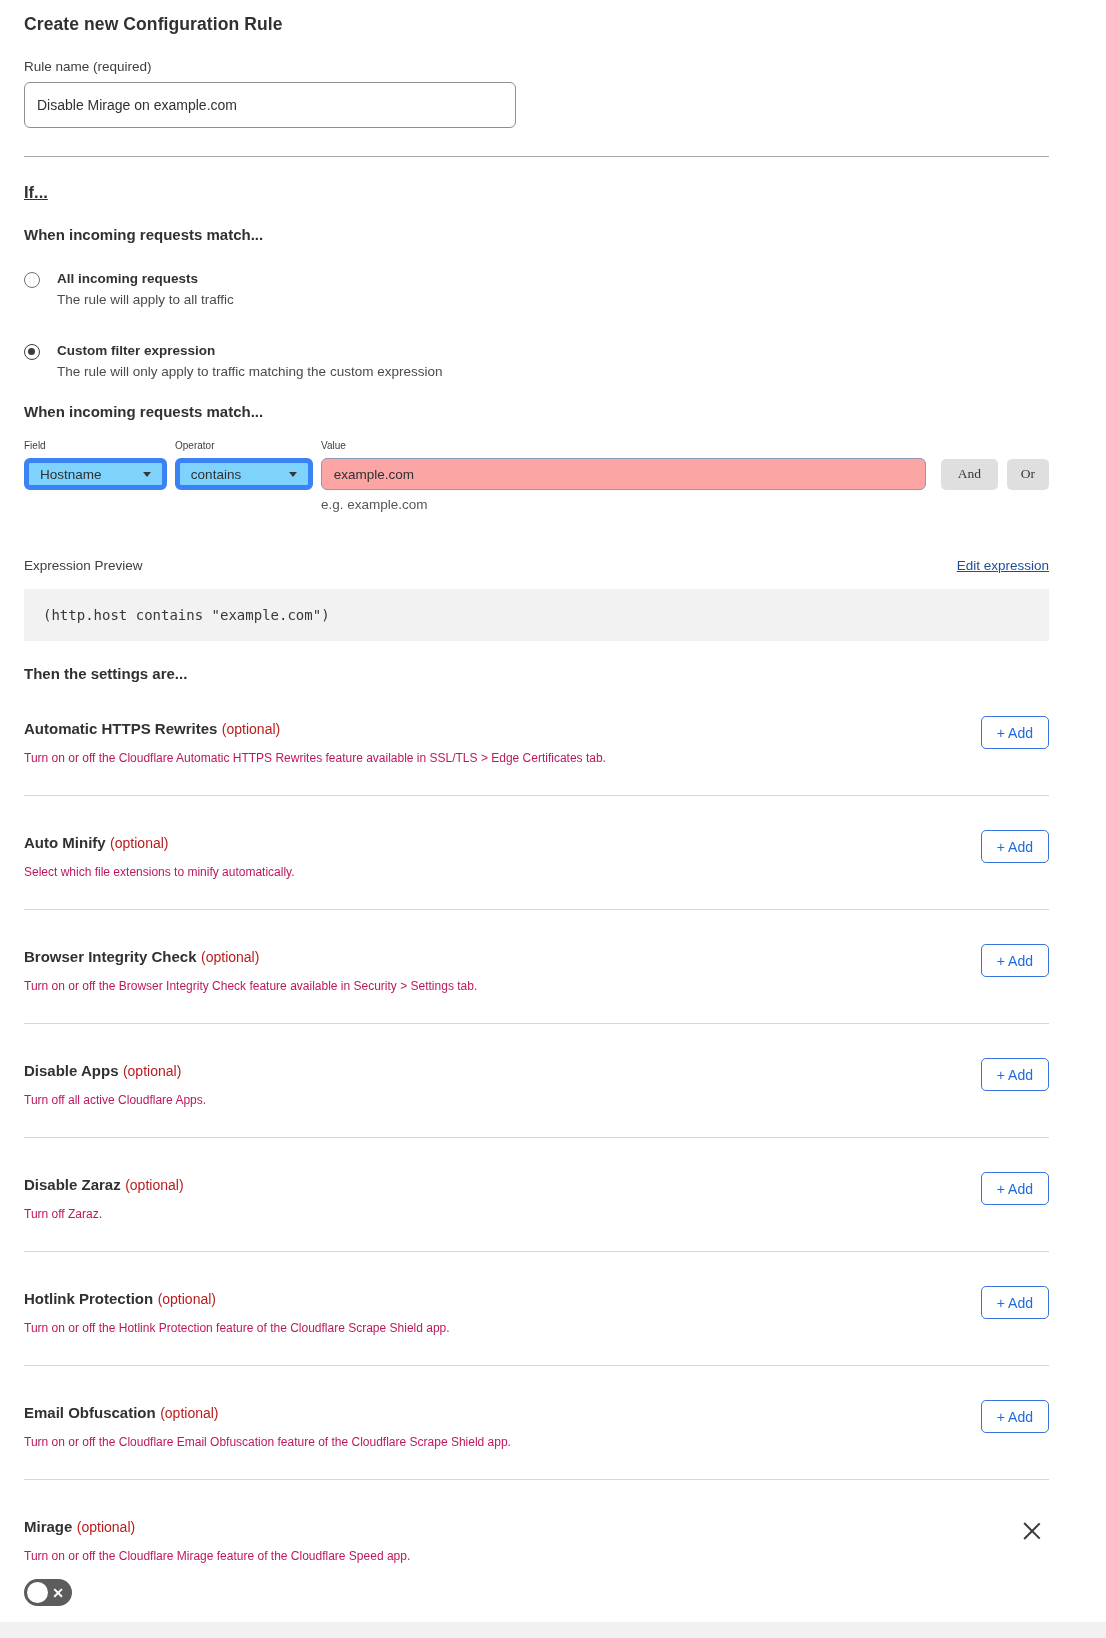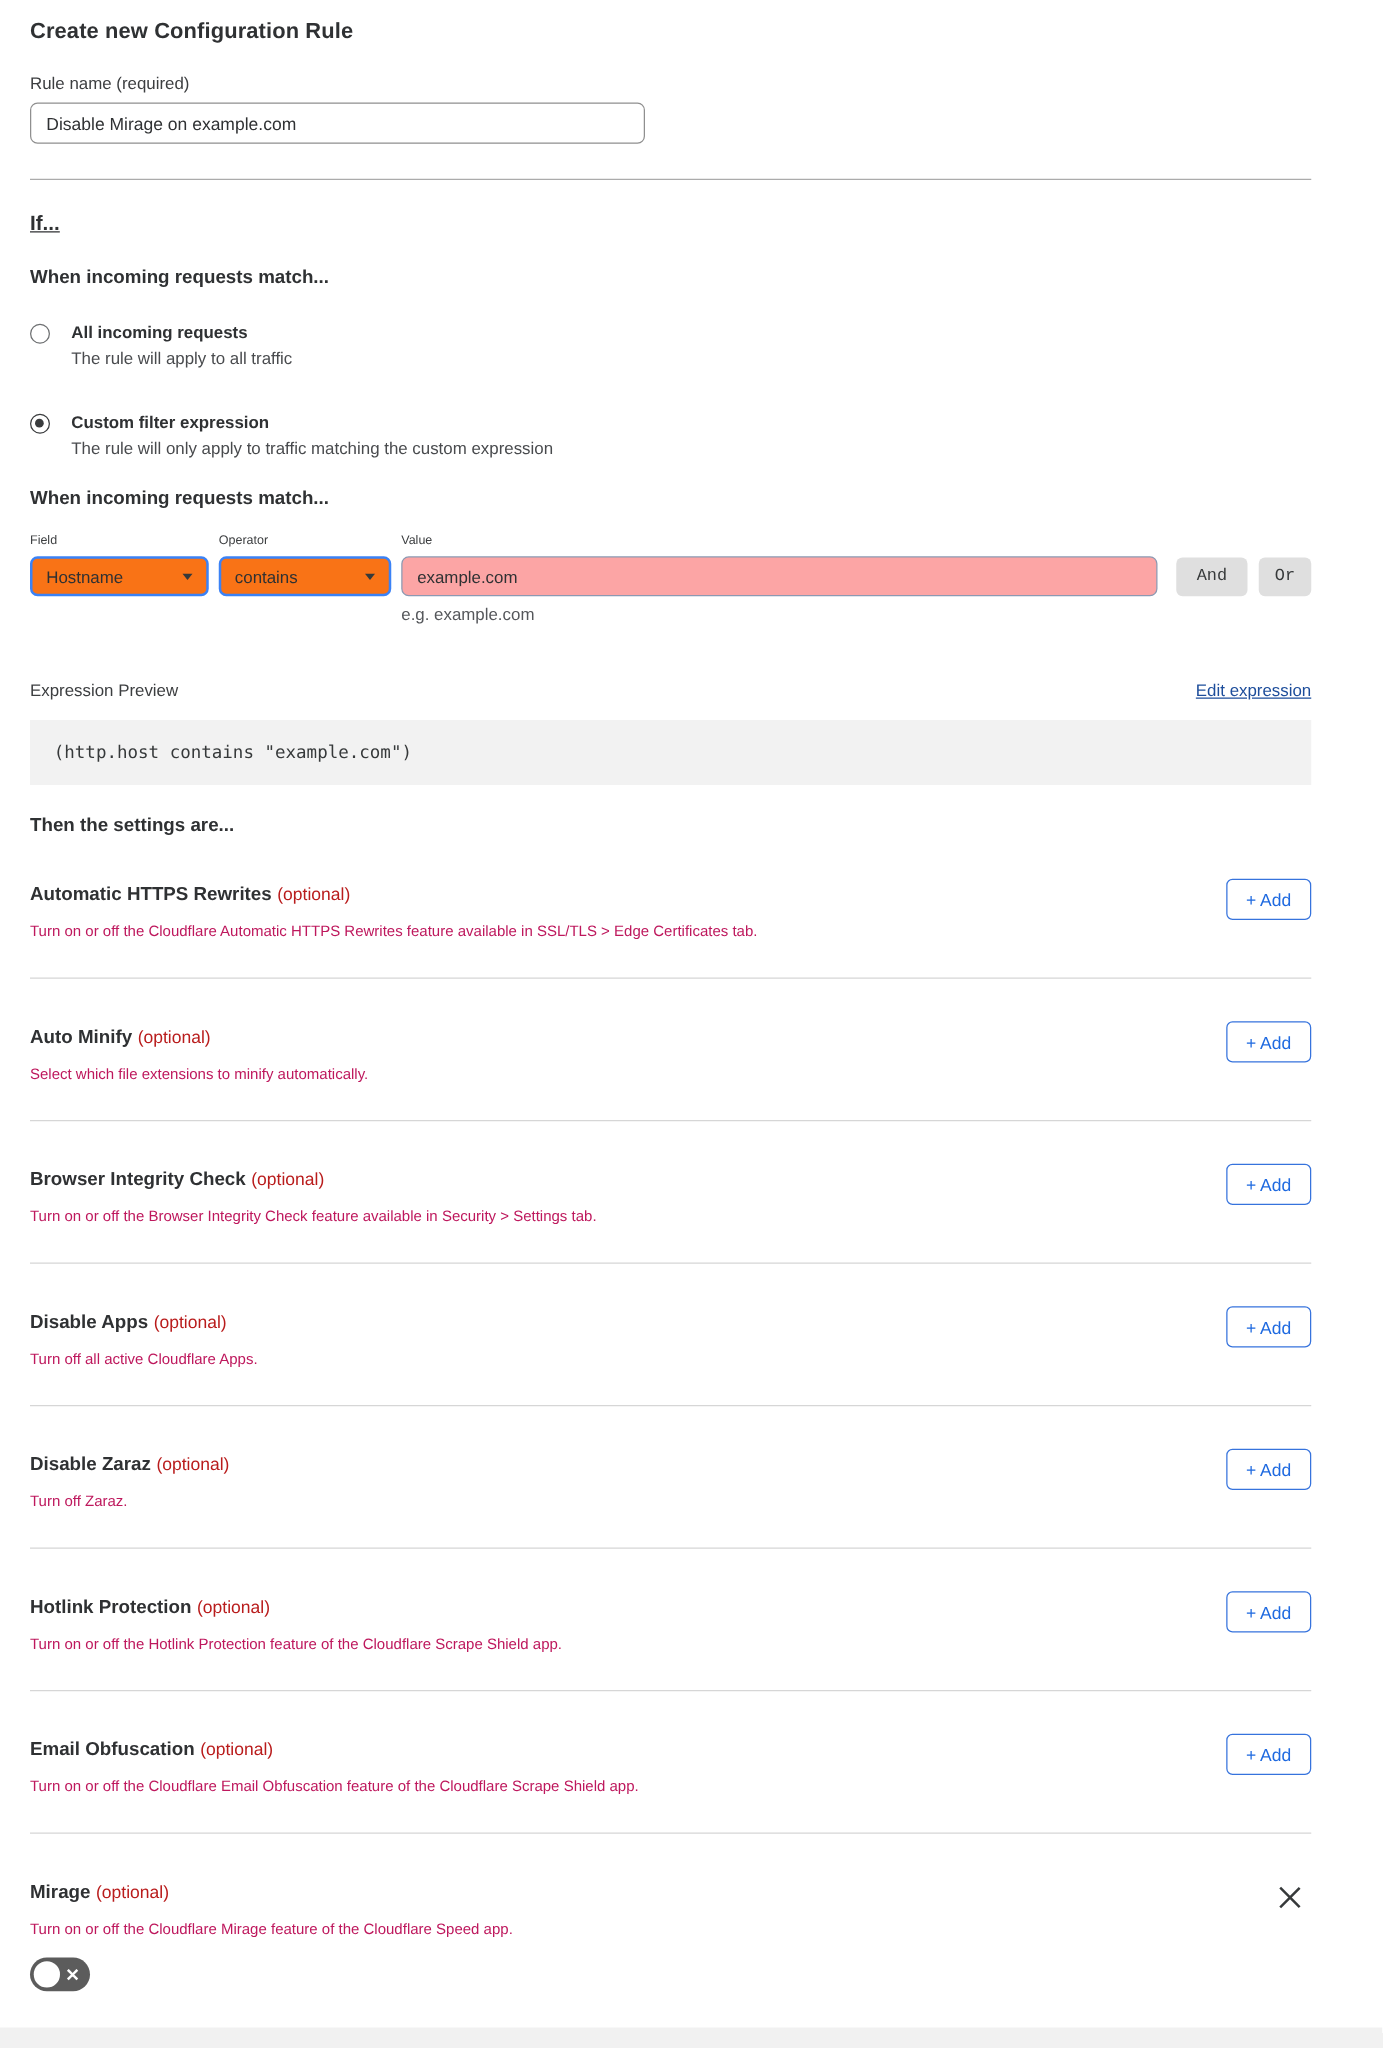--- a/index.html
+++ b/index.html
@@ -4,21 +4,21 @@
 <style>
   * { margin:0; padding:0; box-sizing:border-box; }
   html,body { width:1106px; height:1638px; background:#fff; overflow:hidden;
     font-family:"Liberation Sans", sans-serif; color:#36393a; }
   .page { position:relative; width:1106px; height:1638px; }
   .content { width:1025px; margin-left:24px; }
 
   h1.page-title { font-size:17.5px; font-weight:bold; color:#2f3133; padding-top:14px; letter-spacing:.1px; }
 
   .field-label { display:block; font-size:13.5px; color:#3c3e40; margin-top:24px; }
-  .text-input { display:block; width:492px; height:33px; margin-top:8px; border:1px solid #8f8f8f;
+  .text-input { display:block; width:492px; height:46px; margin-top:8px; border:1px solid #8f8f8f;
     border-radius:6px; padding:0 12px; font-size:14px; color:#2f3133; background:#fff;
     font-family:"Liberation Sans", sans-serif; outline:none; }
   .help-text { font-size:13.5px; color:#55575b; margin-top:7px; }
 
   hr.top-divider { border:none; border-top:1px solid #ababab; margin-top:28px; }
 
   h2.if-heading { font-size:16.5px; font-weight:bold; color:#2f3133; margin-top:26px;text-decoration:underline; }
   h3.sub-heading { font-size:15px; font-weight:bold; color:#2f3133; margin-top:24px; }
 
   .radio-option { display:flex; align-items:flex-start; margin-top:28px; cursor:pointer; }
@@ -30,32 +30,32 @@
     width:7px; height:7px; border-radius:50%; background:#3a3c3e; }
   .radio-texts { margin-left:17px; }
   .radio-label { font-size:13.5px; font-weight:bold; color:#2f3133; }
   .radio-desc { font-size:13.5px; color:#494b4e; margin-top:6px; }
 
   .builder-heading { margin-top:38px; }
   .builder-labels { display:flex; margin-top:20px; font-size:10px; color:#3c3e40; }
   .builder-labels .lbl-field { width:151px; }
   .builder-labels .lbl-operator { width:146px; }
   .builder-row { display:flex; align-items:center; margin-top:7px; }
-  .select-box { height:32px; border:2px solid #3b82f6; border-radius:6px; background:#f97316;
+  .select-box { height:32px; border:5px solid #3b82f6; border-radius:6px; background:#7dd3fc;
     display:flex; align-items:center; justify-content:space-between; padding:0 11px;
     font-size:13.5px; color:#2f3133; cursor:pointer; }
   .select-field { width:143px; margin-right:8px; }
   .select-operator { width:138px; margin-right:8px; }
   .caret { width:0; height:0; border-left:4.5px solid transparent; border-right:4.5px solid transparent;
     border-top:5.5px solid #36393a; }
   .value-input { width:606px; height:32px; border:1px solid #8c99b2; border-radius:6px;
     background:#fca5a5; padding:0 12px; font-size:13.5px; color:#2f3133;
     font-family:"Liberation Sans", sans-serif; outline:none; }
   .conj-btn { height:31px; border:none; border-radius:5px; background:#dfdfdf; color:#36393a;
-    font-size:13.5px; font-family:Liberation Mono, monospace; cursor:pointer; }
+    font-size:13.5px; font-family:Liberation Serif, serif; cursor:pointer; }
   .btn-and { min-width:57px; margin-left:15px; }
   .btn-or  { min-width:42px; margin-left:9px; }
   .value-help { font-size:13.5px; color:#55575b; margin-top:7px; margin-left:297px; }
 
   .preview-header { display:flex; justify-content:space-between; align-items:baseline; margin-top:46px; }
   .preview-label { font-size:13.5px; color:#3c3e40; }
   .edit-link { font-size:13.5px; color:#1d4d9b; text-decoration:underline; cursor:pointer; }
   .code-block { margin-top:16px; background:#f2f2f2; padding:18px 19px;
     font-family:"DejaVu Sans Mono", monospace; font-size:14px; color:#36393a; }
 

